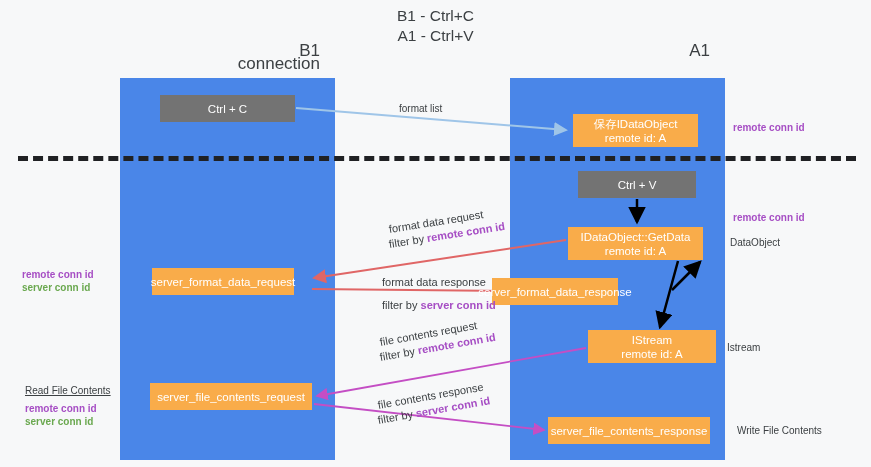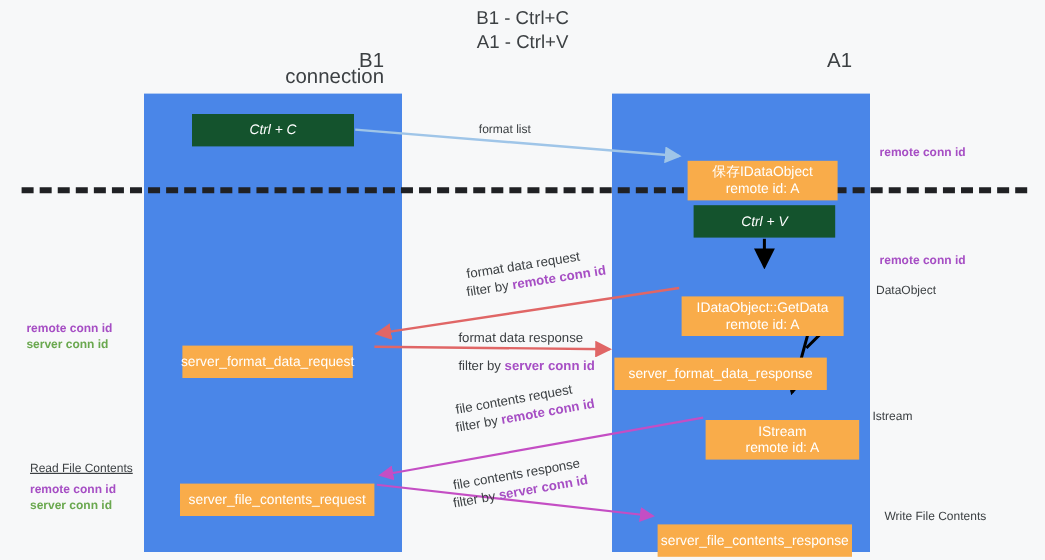--- a/index.html
+++ b/index.html
@@ -23,29 +23,29 @@
   #head-b1{left:135px;top:44px;width:185px;}
   #head-a1{left:525px;top:44px;width:185px;}
 
   #title{position:absolute;left:0;top:6px;width:871px;text-align:center;
          font-size:15.5px;line-height:20px;color:#3c4043;}
 
   
   .node{position:absolute;display:flex;flex-direction:column;align-items:center;
         justify-content:center;text-align:center;color:#ffffff;font-size:11.5px;
         line-height:14px;box-sizing:border-box;padding:2px 4px;}
-  .green{background:#14532d;font-style:italic;}
-  .orange{background:#f9ac4a;margin-top:20px;}
+  .green{background:#737373;}
+  .orange{background:#f9ac4a;}
 
   #n-ctrlc   {left:160px;top:95px;width:135px;height:27px;}
   #n-dataobj {left:573px;top:114px;width:125px;height:33px;}
   #n-ctrlv   {left:578px;top:171px;width:118px;height:27px;}
   #n-getdata {left:568px;top:227px;width:135px;height:33px;}
   #n-sfdreq  {left:152px;top:268px;width:142px;height:27px;}
-  #n-sfdresp {left:512px;top:278px;width:177px;height:27px;}
+  #n-sfdresp {left:492px;top:278px;width:126px;height:27px;}
   #n-istream {left:588px;top:330px;width:128px;height:33px;}
   #n-sfcreq  {left:150px;top:383px;width:162px;height:27px;}
   #n-sfcresp {left:548px;top:417px;width:162px;height:27px;}
 
   
   #divider{position:absolute;left:18px;top:156px;width:838px;height:0;
      border-top:5px dashed #202124;}
 
   
   .ann{position:absolute;font-size:10px;line-height:14px;white-space:nowrap;}

